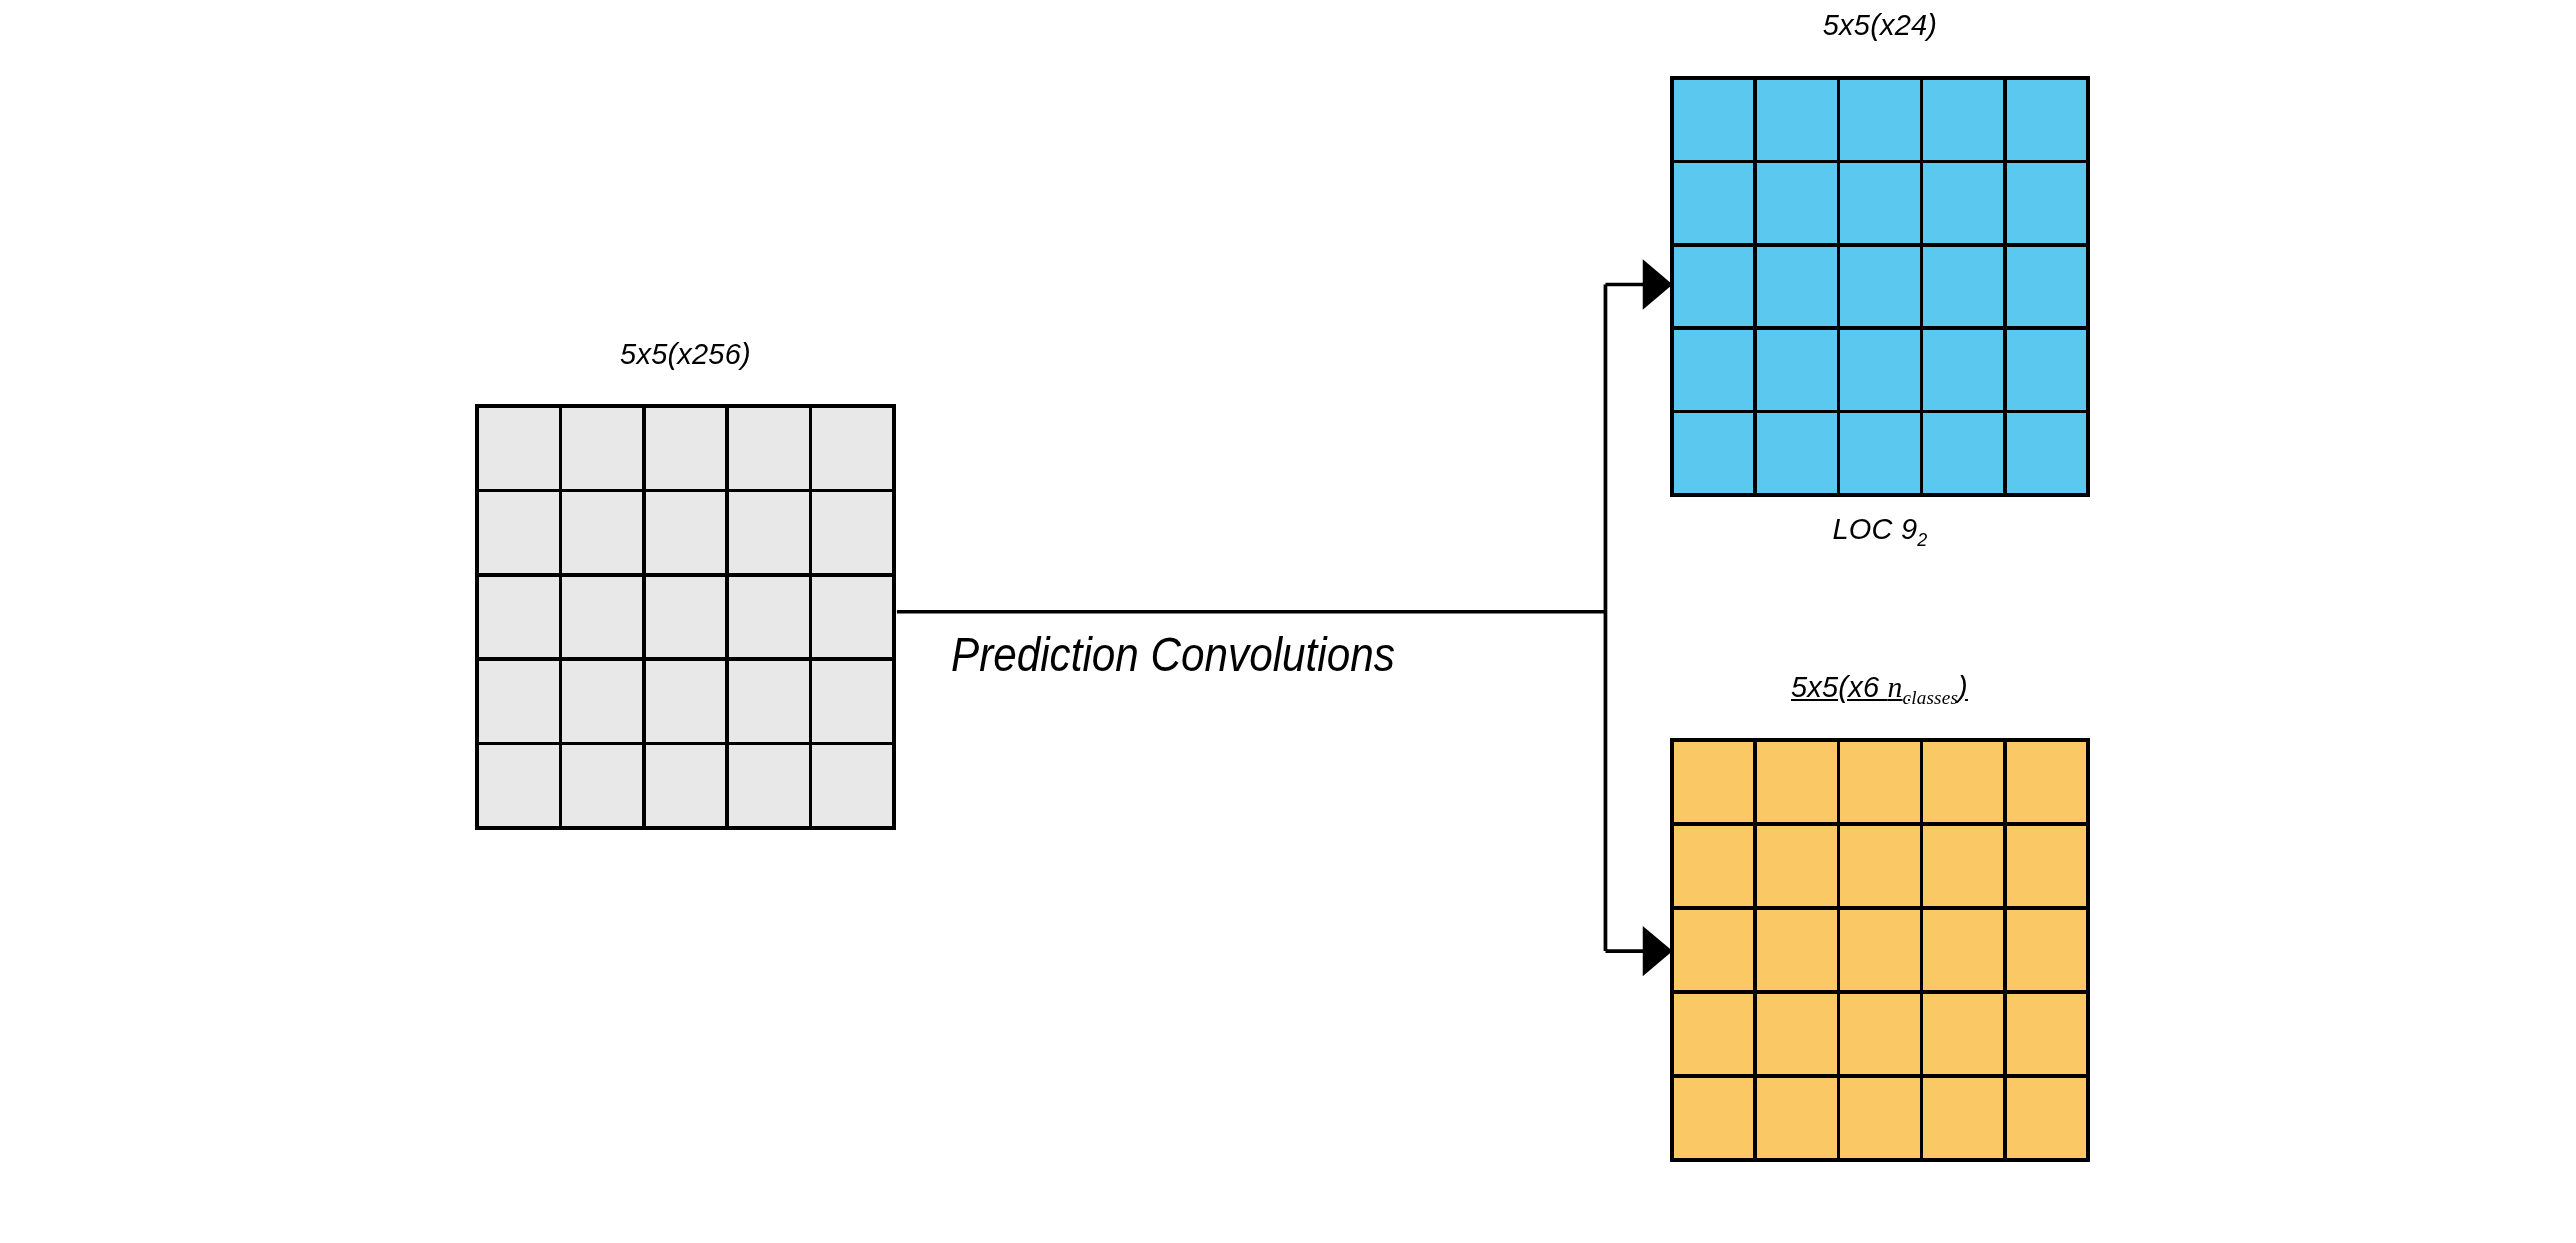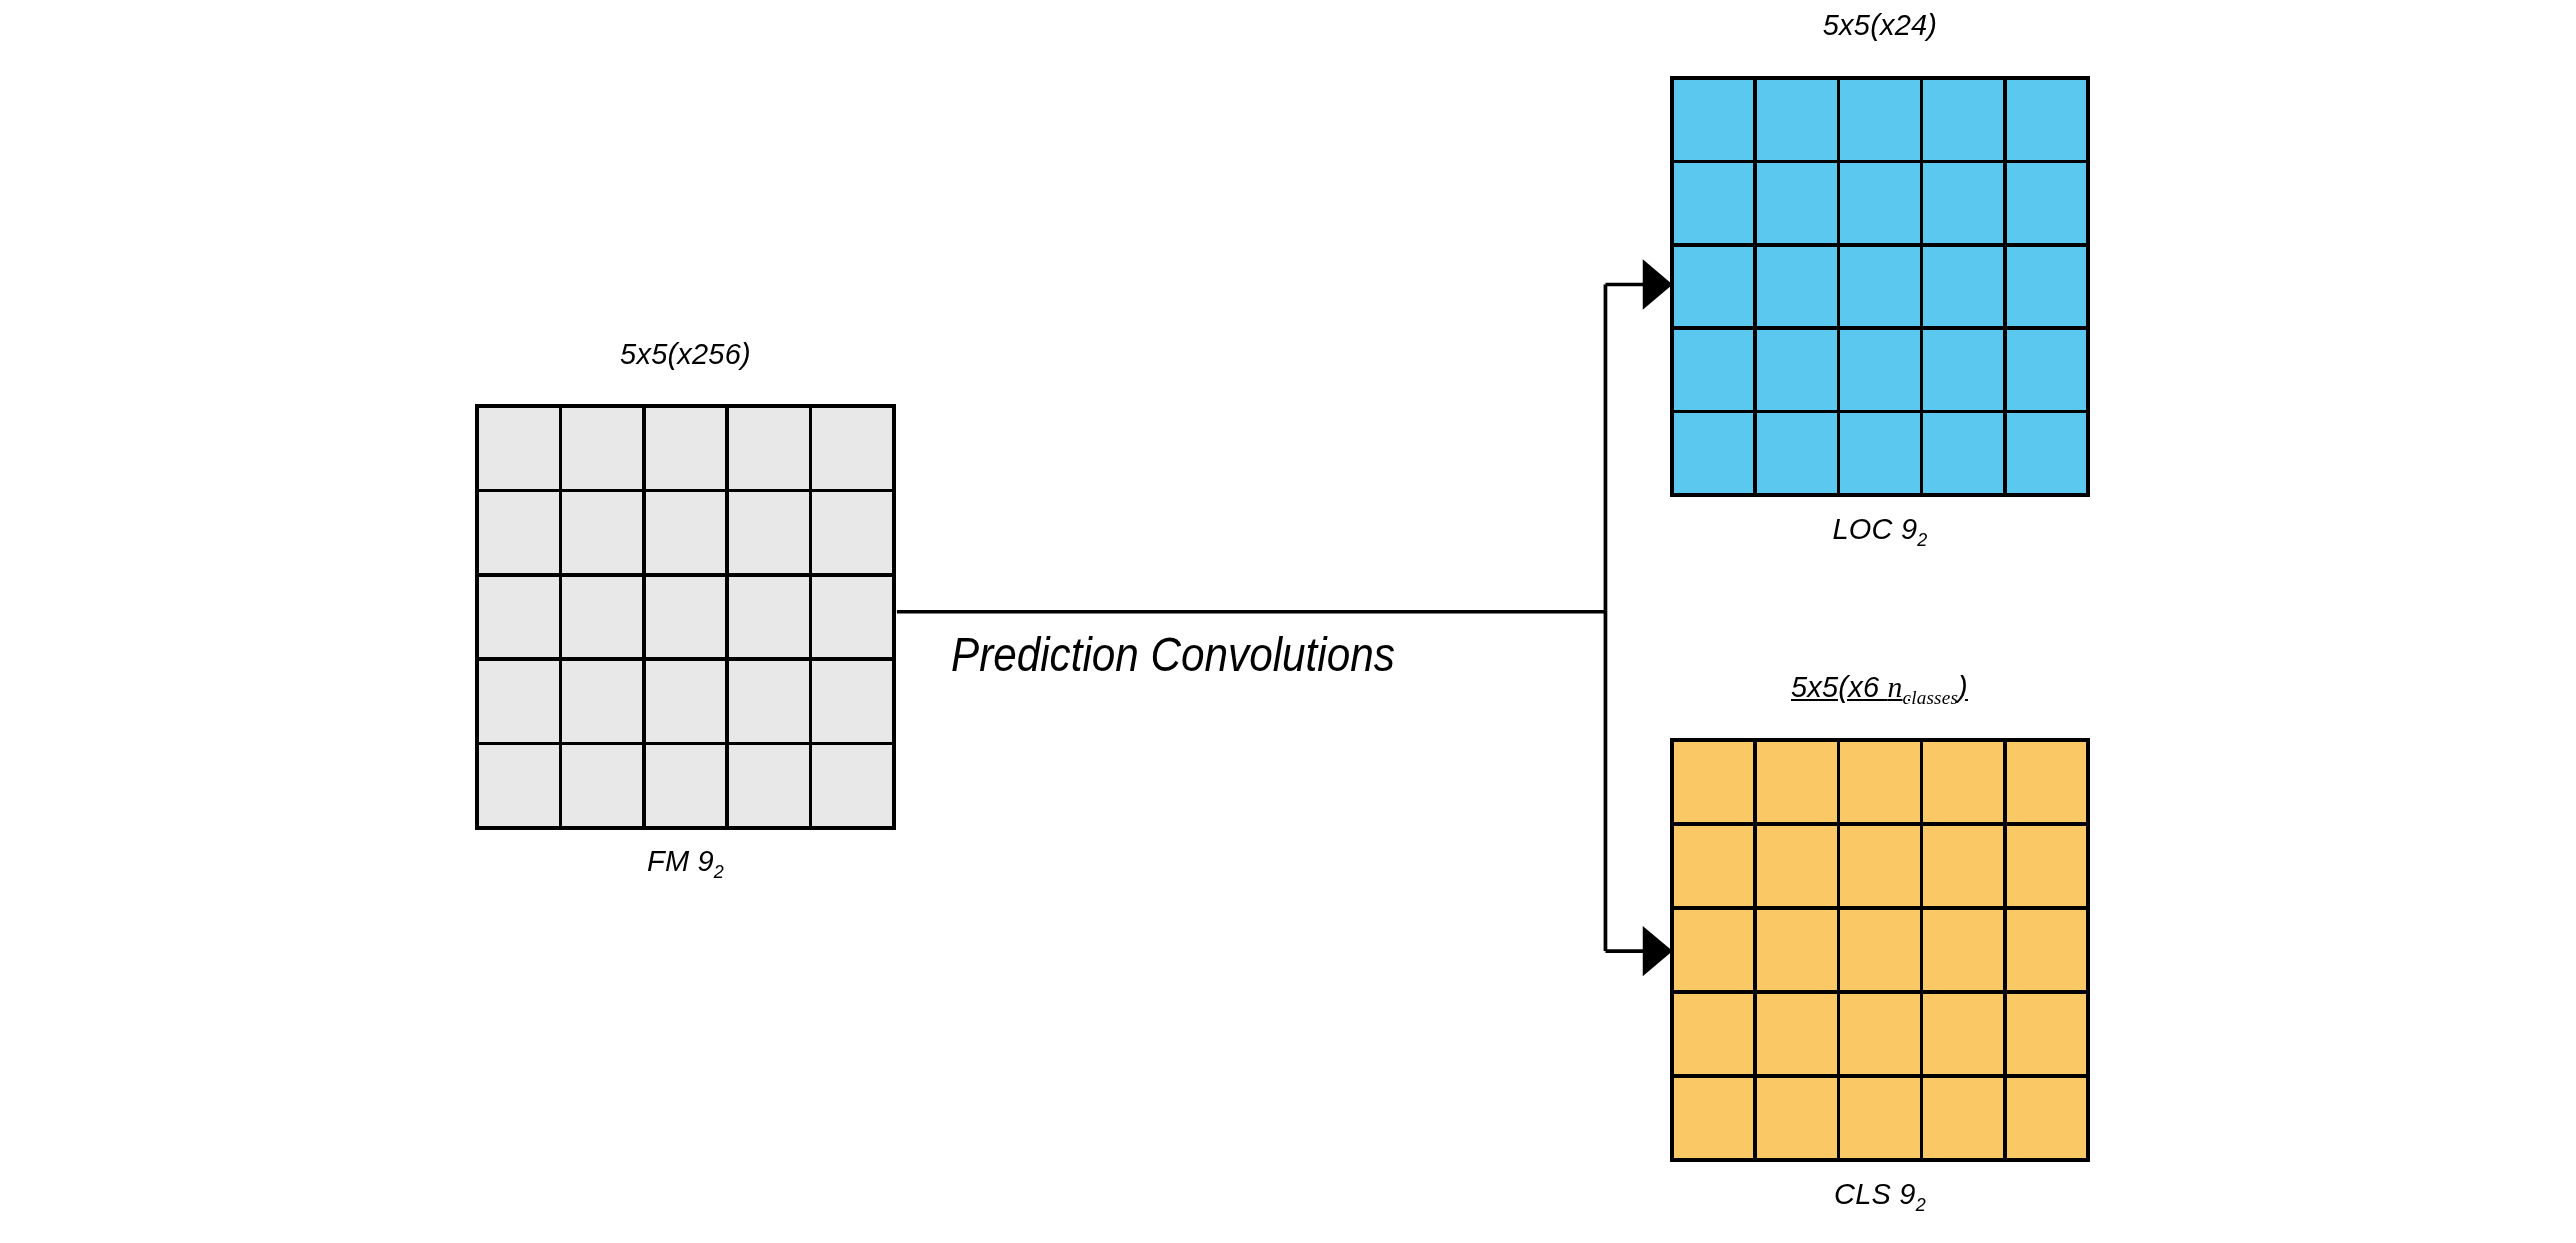--- a/index.html
+++ b/index.html
@@ -143,21 +143,20 @@
       <div class="cell" style="background: rgb(232, 232, 232);"></div>
       <div class="cell" style="background: rgb(232, 232, 232);"></div>
       <div class="cell" style="background: rgb(232, 232, 232);"></div>
       <div class="cell" style="background: rgb(232, 232, 232);"></div>
       <div class="cell" style="background: rgb(232, 232, 232);"></div>
       <div class="cell" style="background: rgb(232, 232, 232);"></div>
       <div class="cell" style="background: rgb(232, 232, 232);"></div>
       <div class="cell" style="background: rgb(232, 232, 232);"></div>
     </div>
 
-  <div class="label label-cap" id="fm-bot-label"><span>FM 9</span><span class="sub">2</span></div>
 
   <div id="pred-conv-label">Prediction Convolutions</div>
 
   <div class="label label-cap" id="loc-top-label">5x5(x24)</div>
 
   <div class="grid" id="loc-grid" style="grid-template-columns: repeat(5, 1fr); grid-template-rows: repeat(5, 1fr); border-color: rgb(0, 0, 0); background: rgb(0, 0, 0);">
       <div class="cell" style="background: rgb(91, 200, 240);"></div>
       <div class="cell" style="background: rgb(91, 200, 240);"></div>
       <div class="cell" style="background: rgb(91, 200, 240);"></div>
       <div class="cell" style="background: rgb(91, 200, 240);"></div>
@@ -209,16 +208,15 @@
       <div class="cell" style="background: rgb(250, 200, 100);"></div>
       <div class="cell" style="background: rgb(250, 200, 100);"></div>
       <div class="cell" style="background: rgb(250, 200, 100);"></div>
       <div class="cell" style="background: rgb(250, 200, 100);"></div>
       <div class="cell" style="background: rgb(250, 200, 100);"></div>
       <div class="cell" style="background: rgb(250, 200, 100);"></div>
       <div class="cell" style="background: rgb(250, 200, 100);"></div>
       <div class="cell" style="background: rgb(250, 200, 100);"></div>
     </div>
 
-  <div class="label label-cap" id="cls-bot-label"><span>CLS 9</span><span class="sub">2</span></div>
 
 </div>
 
 
 </body></html>

